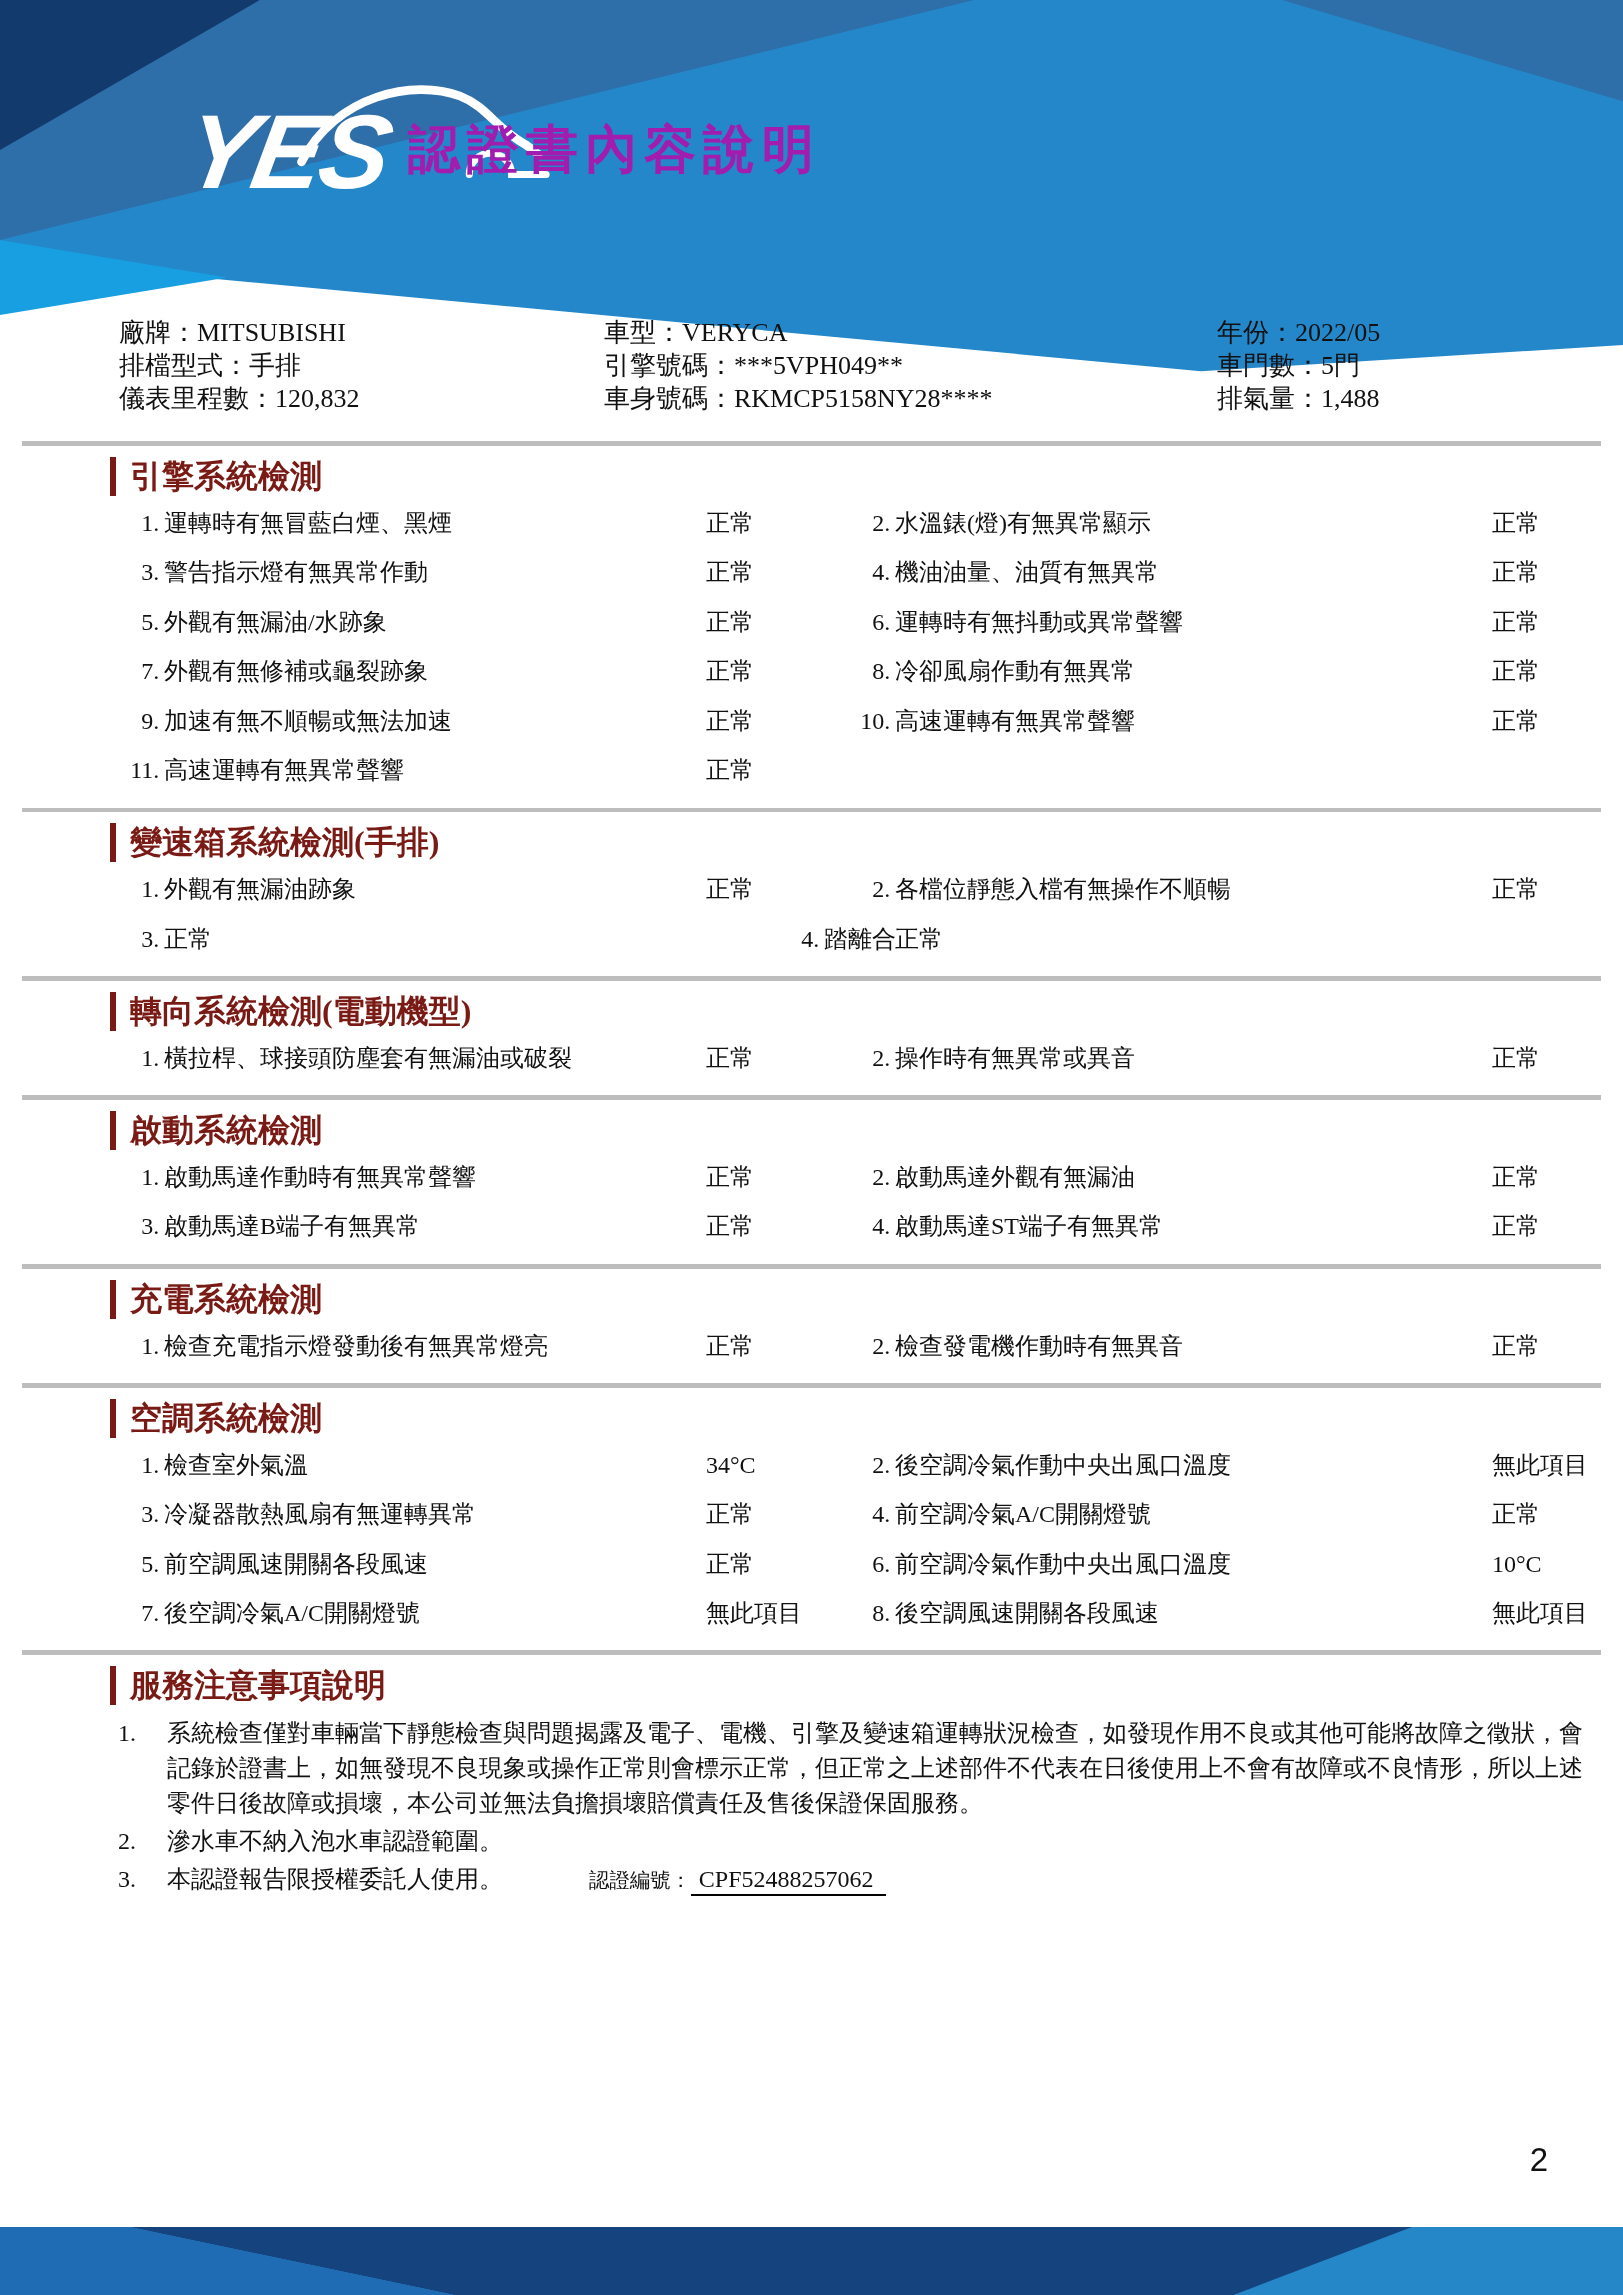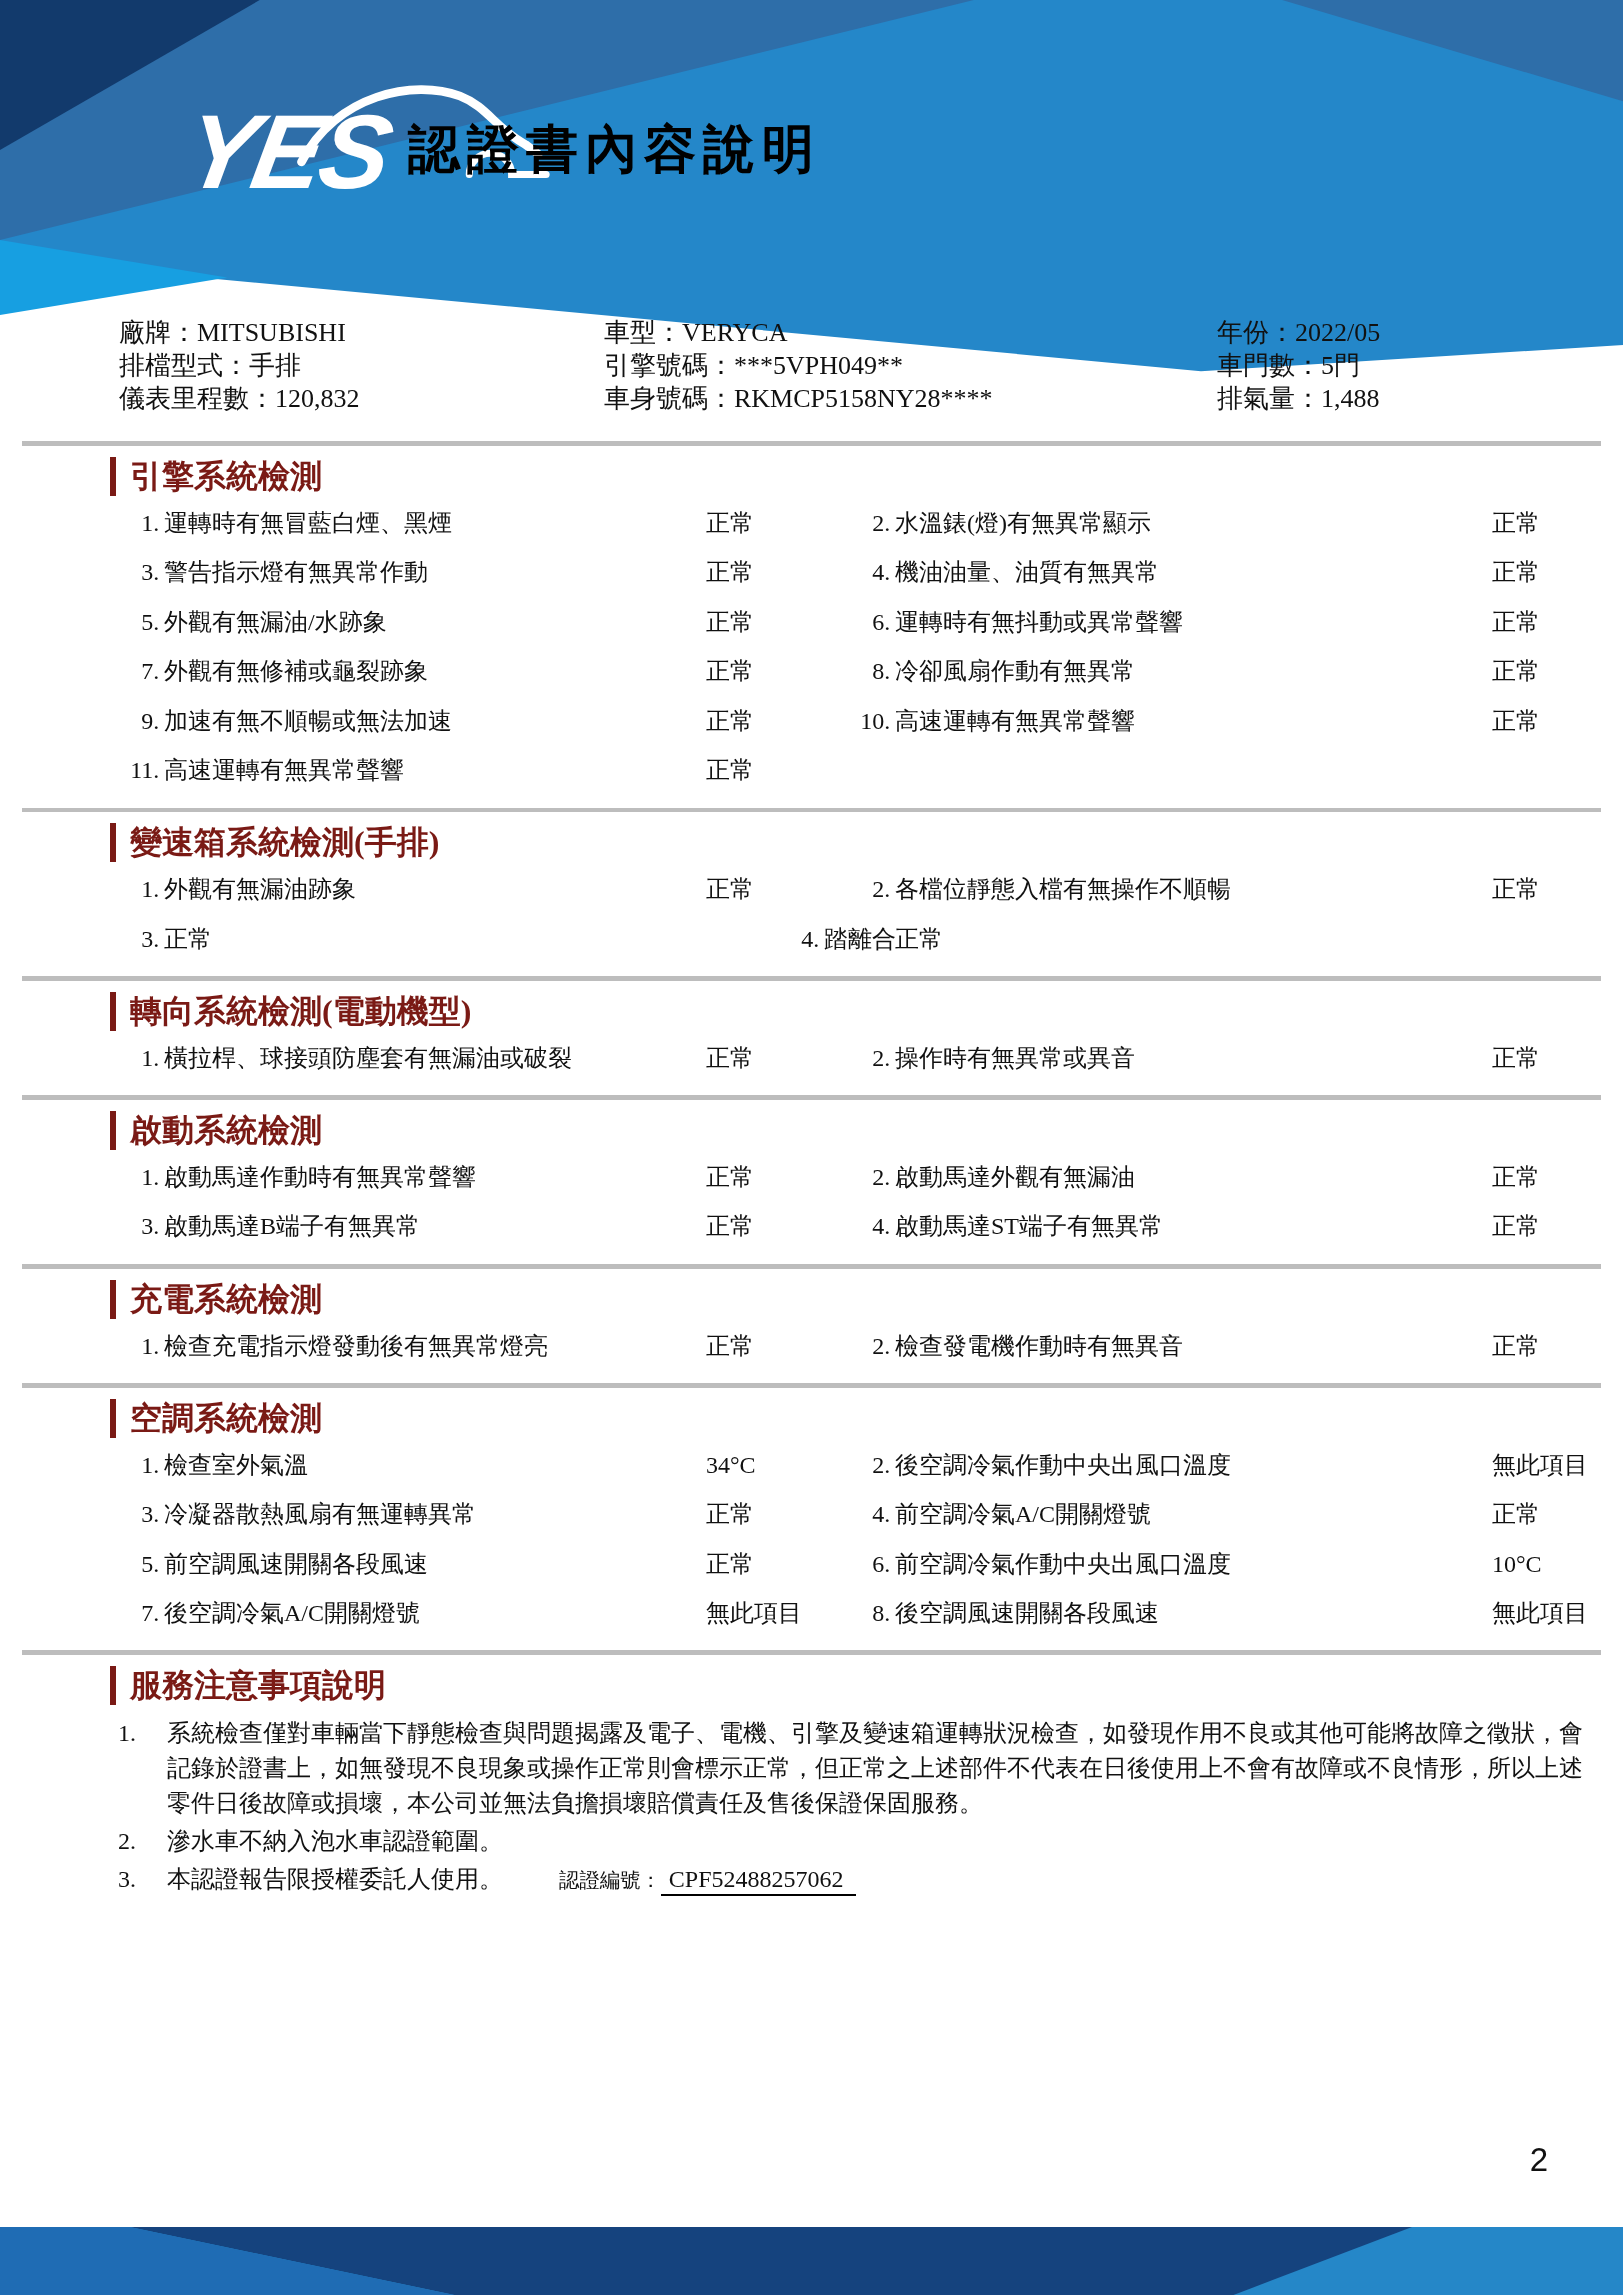--- a/index.html
+++ b/index.html
@@ -23,21 +23,21 @@
   .logo{position:absolute;left:187px;top:93px;width:377px;height:173px;color:#fff;}
   .logo-text{
     display:inline-block;font-family:"Liberation Sans","DejaVu Sans",sans-serif;
     font-weight:900;font-style:italic;font-size:105px;line-height:118px;
     transform:skewX(-10deg);letter-spacing:-3.1px;
   }
   .logo-car{position:absolute;left:108px;top:-33px;width:267px;height:149px;}
   .header-title{
     position:absolute;left:408px;top:115px;
     font-family:"Liberation Sans","DejaVu Sans",sans-serif;
-    font-weight:700;font-size:52px;color:#000000;letter-spacing:7px;white-space:nowrap;
+    font-weight:700;font-size:52px;color:#a21caf;letter-spacing:7px;white-space:nowrap;
   }
 
   
   .info{
     position:absolute;top:319px;left:119px;width:1476px;
     display:grid;grid-template-columns:485px 613px 1fr;row-gap:6px;
     font-size:26px;line-height:27px;white-space:nowrap;
   }
 
   
@@ -57,21 +57,21 @@
   .cell-label{white-space:nowrap;overflow:hidden;}
   .cell-value{white-space:nowrap;}
 
   
   .notes{position:relative;padding:15.7px 0 20.4px 0;}
   .notes::before{content:"";position:absolute;top:0;left:22px;right:22px;height:4.7px;background:#bdbdbd;}
   .note-rows{margin:11px 31px 0 118px;font-size:24px;line-height:35px;}
   .note-row{display:flex;align-items:flex-start;margin-top:3.1px;}
   .note-num{width:49px;flex:none;}
   .note-text{flex:0 1 auto;}
-  .cert{margin-left:56px;white-space:nowrap;align-self:flex-end;}
+  .cert{margin-left:86px;white-space:nowrap;align-self:flex-end;}
   .cert-label{font-size:20.4px;}
   .cert-number{font-size:24px;border-bottom:2.4px solid #000;padding:0 12.6px 1.6px 7.9px;}
 
   
   .pagenum{
     position:absolute;right:75px;top:2141px;font-size:33px;
     font-family:"Liberation Sans","DejaVu Sans",sans-serif;color:#111;
   }
   .footer{position:absolute;left:0;bottom:0;width:100%;height:68px;background:#2587c8;overflow:hidden;}
   .ftr-navy{position:absolute;inset:0;background:#15437e;

